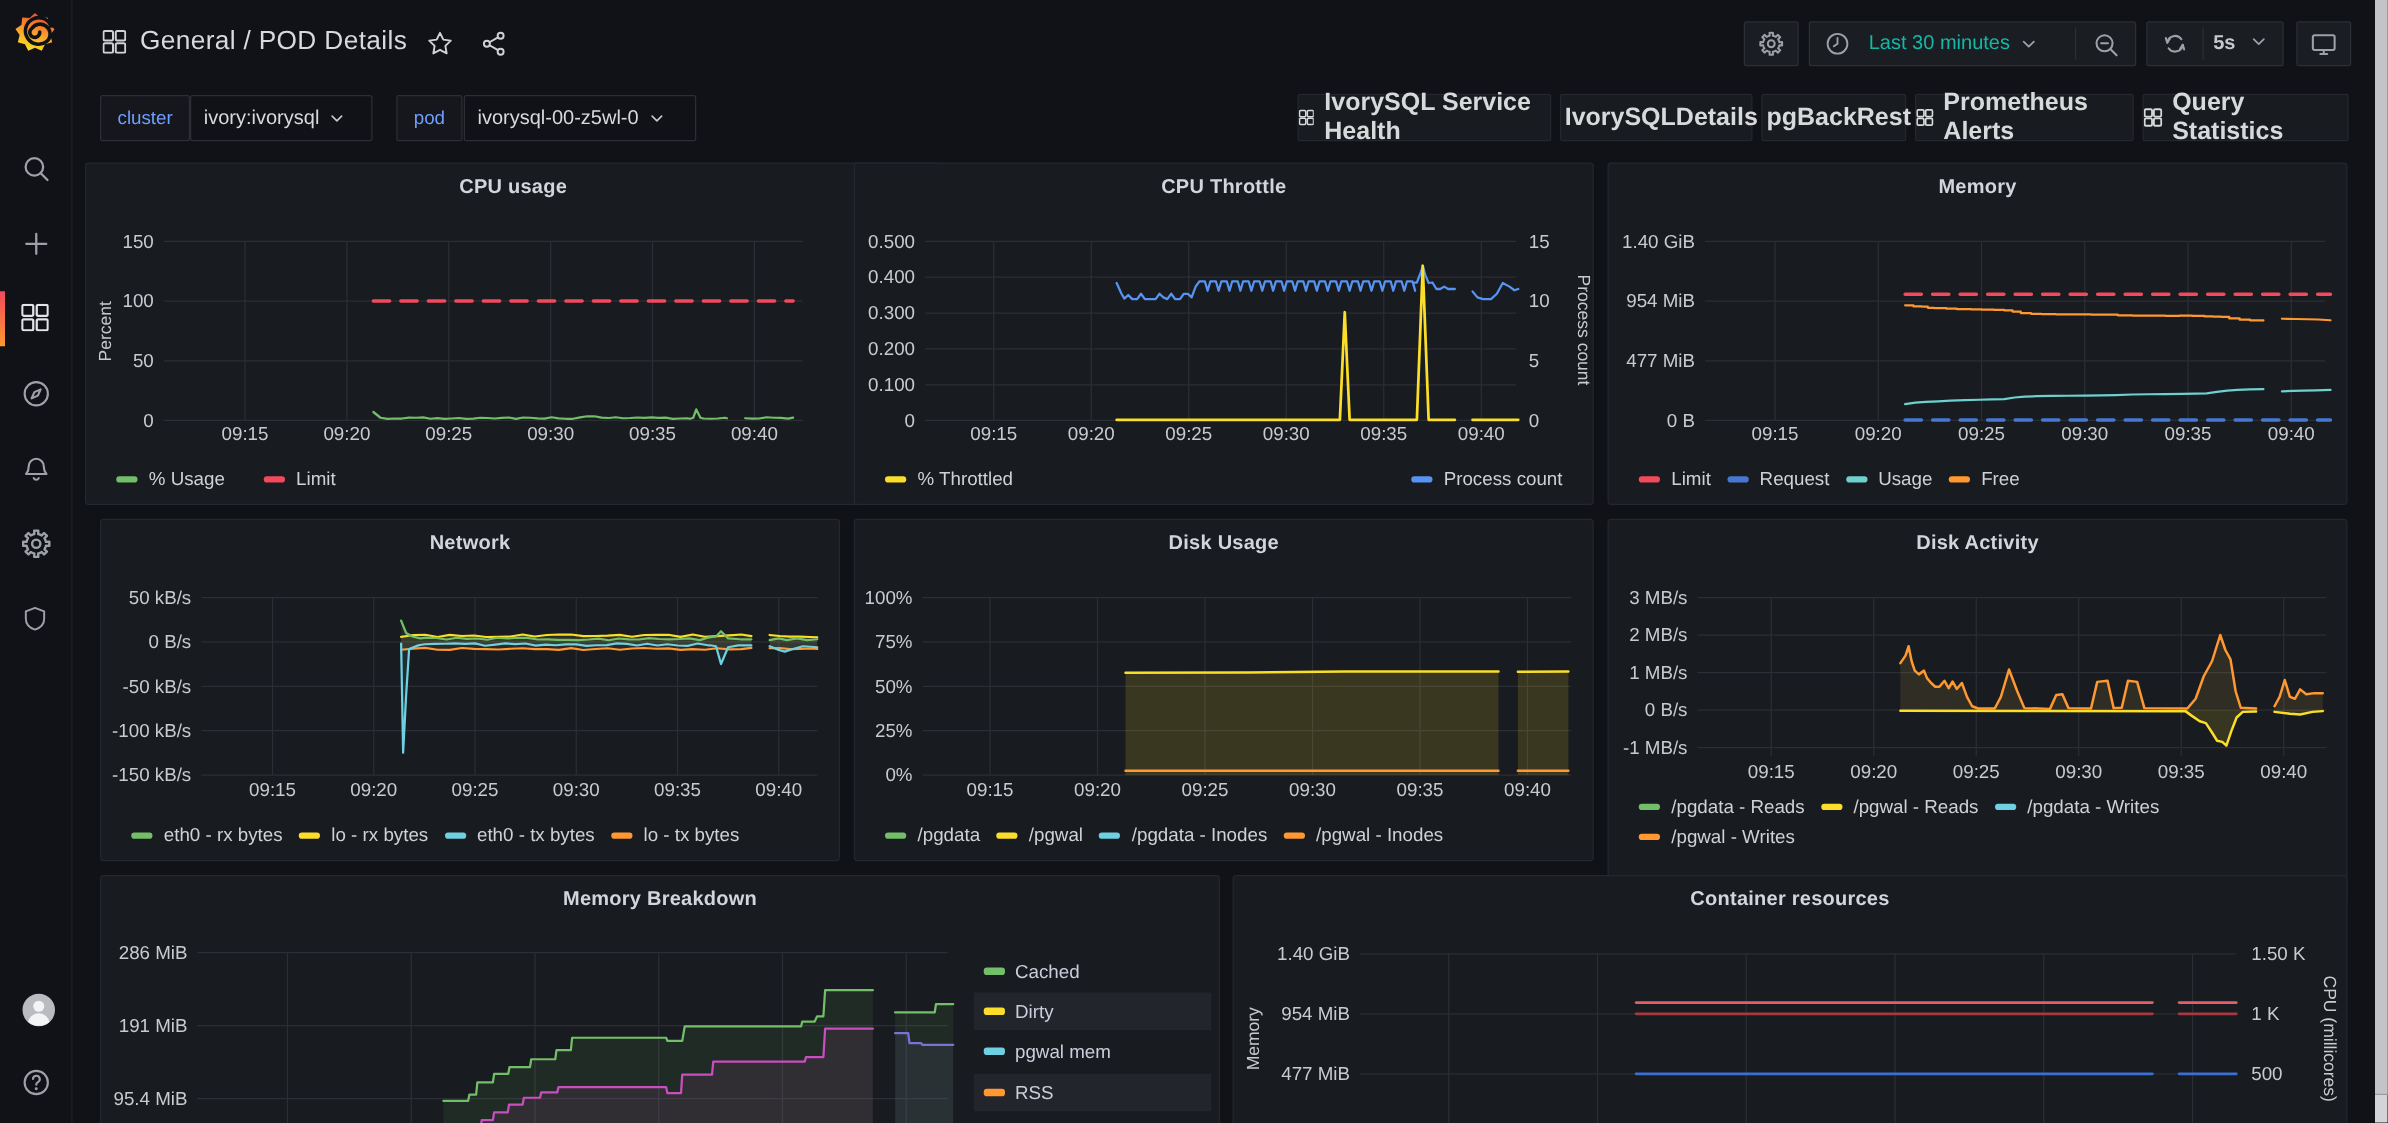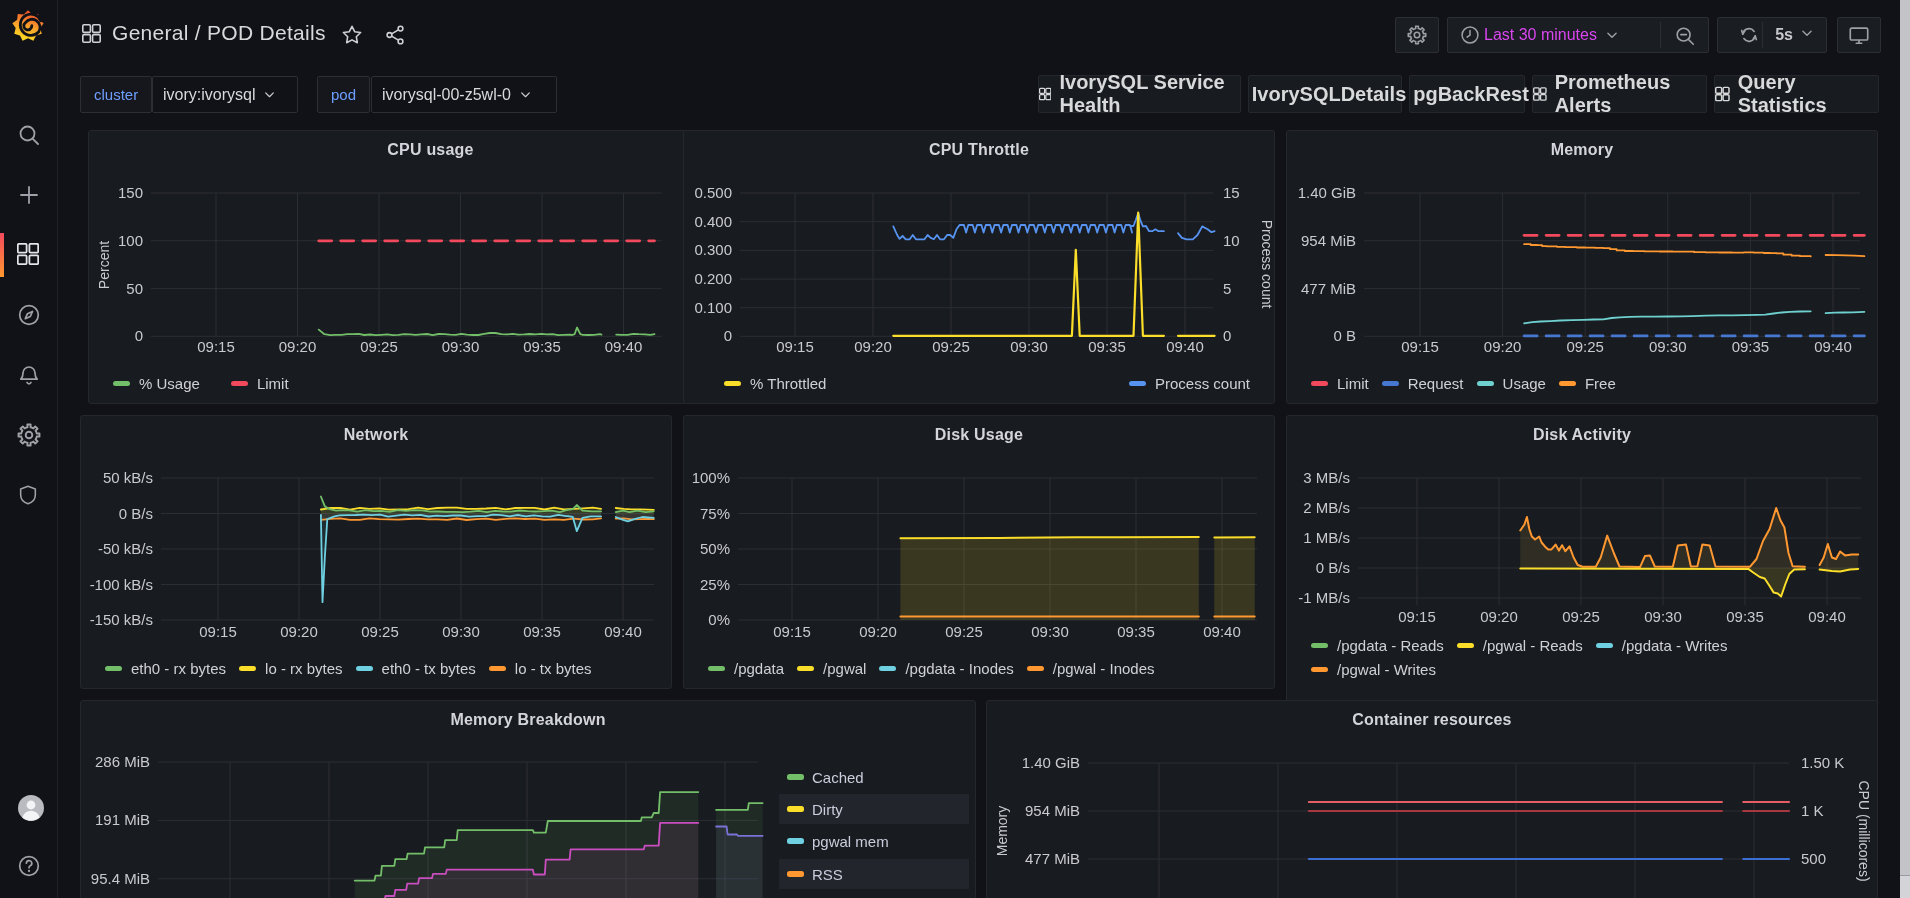--- a/index.html
+++ b/index.html
@@ -91,32 +91,32 @@
     <svg width="20" height="20" viewBox="0 0 24 24">
       <path d="M9.49,4.51 L10.49,4.25 L10.34,1.53 L13.66,1.53 L13.51,4.25 L14.51,4.51 L15.52,4.93 L16.42,5.45 L18.23,3.42 L20.58,5.77 L18.55,7.58 L19.07,8.48 L19.49,9.49 L19.75,10.49 L22.47,10.34 L22.47,13.66 L19.75,13.51 L19.49,14.51 L19.07,15.52 L18.55,16.42 L20.58,18.23 L18.23,20.58 L16.42,18.55 L15.52,19.07 L14.51,19.49 L13.51,19.75 L13.66,22.47 L10.34,22.47 L10.49,19.75 L9.49,19.49 L8.48,19.07 L7.58,18.55 L5.77,20.58 L3.42,18.23 L5.45,16.42 L4.93,15.52 L4.51,14.51 L4.25,13.51 L1.53,13.66 L1.53,10.34 L4.25,10.49 L4.51,9.49 L4.93,8.48 L5.45,7.58 L3.42,5.77 L5.77,3.42 L7.58,5.45 L8.48,4.93 Z" fill="none" stroke="#9da0a6" stroke-width="1.9" stroke-linejoin="round"></path>
       <circle cx="12" cy="12" r="3.3" fill="none" stroke="#9da0a6" stroke-width="1.9"></circle>
     </svg>
   </div>
 <div class="tbtn" style="left:1447px;top:17px;width:262px;justify-content:flex-start;padding:0 12px">
     <svg width="20" height="20" viewBox="0 0 24 24" fill="none" stroke="#9da0a6" stroke-width="1.8">
       <circle cx="12" cy="12" r="9.5"></circle>
       <path d="M12 6.5V12l-3.5 2.5" stroke-linecap="round"></path>
     </svg>
-    <span style="margin:0 8px 0 4px;color:#d946ef;font-weight:500;font-size:16px">Last 30 minutes</span>
+    <span style="margin:0 8px 0 15px;color:#14b8a6;font-weight:500;font-size:16px">Last 30 minutes</span>
     <svg width="14" height="14" viewBox="0 0 24 24" fill="none" stroke="#9da0a6" stroke-width="2.4" stroke-linecap="round" stroke-linejoin="round">
       <path d="M5 9l7 7 7-7"></path>
     </svg>
     <span style="position:absolute;right:47px;top:4px;bottom:4px;width:1px;background:#2c2e35"></span>
     <span style="position:absolute;right:12px;top:7px"><svg width="22" height="22" viewBox="0 0 24 24" fill="none" stroke="#9da0a6" stroke-width="1.8">
         <circle cx="10.5" cy="10.5" r="7"></circle>
         <line x1="15.8" y1="15.8" x2="21" y2="21" stroke-linecap="round"></line>
         <line x1="7.5" y1="10.5" x2="13.5" y2="10.5" stroke-linecap="round"></line>
       </svg></span>
   </div>
-<div class="tbtn" style="left:1717px;top:17px;width:110px;justify-content:flex-end;padding:0 12px">
+<div class="tbtn" style="left:1717px;top:17px;width:110px;justify-content:space-between;padding:0 12px">
     <svg width="20" height="20" viewBox="0 0 24 24" fill="none" stroke="#9da0a6" stroke-width="2.0" stroke-linecap="round" stroke-linejoin="round">
       <path d="M18.14 7.70 A 7.5 7.5 0 0 0 4.57 10.96"></path>
       <path d="M7.08 7.10 L4.57 10.96 L3.23 6.56"></path>
       <path d="M5.86 16.30 A 7.5 7.5 0 0 0 19.43 13.04"></path>
       <path d="M16.92 16.90 L19.43 13.04 L20.77 17.44"></path>
     </svg>
     <span style="position:absolute;left:44px;top:4px;bottom:4px;width:1px;background:#2c2e35"></span>
     <span style="margin-left:16px;color:#c7c8cc;font-weight:700;font-size:16px">5s</span>
     <span style="margin-left:7px"><svg width="14" height="14" viewBox="0 0 24 24" fill="none" stroke="#9da0a6" stroke-width="2.4" stroke-linecap="round" stroke-linejoin="round">
         <path d="M5 9l7 7 7-7"></path>
@@ -179,21 +179,21 @@
   </div>
 <div class="dlink" style="left:1714px;width:165px">
     <svg width="16" height="16" viewBox="0 0 16 16" fill="none" stroke="#d8d9da" stroke-width="1.6">
       <rect x="0.8" y="0.8" width="6.4" height="6.4" rx="1.2"></rect>
       <rect x="8.799999999999999" y="0.8" width="6.4" height="6.4" rx="1.2"></rect>
       <rect x="0.8" y="8.799999999999999" width="6.4" height="6.4" rx="1.2"></rect>
       <rect x="8.799999999999999" y="8.799999999999999" width="6.4" height="6.4" rx="1.2"></rect>
     </svg>
     <span>Query Statistics</span>
   </div>
-<div class="panel" style="left:88px;top:130px;width:685px;height:274px">
+<div class="panel" style="left:68px;top:130px;width:685px;height:274px">
     <div class="ptitle">CPU usage</div>
     <svg width="592" height="274" viewBox="0 0 592 274" style="position:absolute;left:0;top:0">
       <line x1="62" y1="62.0" x2="573" y2="62.0" stroke="#2c2e35" stroke-width="1"></line>
       <line x1="62" y1="109.8" x2="573" y2="109.8" stroke="#2c2e35" stroke-width="1"></line>
       <line x1="62" y1="157.6" x2="573" y2="157.6" stroke="#2c2e35" stroke-width="1"></line>
       <line x1="62" y1="205.3" x2="573" y2="205.3" stroke="#2c2e35" stroke-width="1"></line>
       <line x1="127.0" y1="62" x2="127.0" y2="205.3" stroke="#2c2e35" stroke-width="1"></line>
       <line x1="208.5" y1="62" x2="208.5" y2="205.3" stroke="#2c2e35" stroke-width="1"></line>
       <line x1="290.0" y1="62" x2="290.0" y2="205.3" stroke="#2c2e35" stroke-width="1"></line>
       <line x1="371.5" y1="62" x2="371.5" y2="205.3" stroke="#2c2e35" stroke-width="1"></line>
@@ -255,21 +255,21 @@
       <text x="539" y="67" font-size="15" fill="#c9cad0">15</text>
       <text x="539" y="114.8" font-size="15" fill="#c9cad0">10</text>
       <text x="539" y="162.6" font-size="15" fill="#c9cad0">5</text>
       <text x="539" y="210.3" font-size="15" fill="#c9cad0">0</text>
       <text x="578" y="133" font-size="14" fill="#c9cad0" transform="rotate(90 578 133)" text-anchor="middle">Process count</text>
       <path d="M209.3,95.4 L213.2,104.0 L215.5,107.9 L218.6,105.0 L221.8,108.3 L225.7,108.3 L228.8,104.0 L231.9,108.3 L237.4,108.3 L240.5,108.3 L243.6,104.0 L246.7,106.9 L249.8,108.3 L253.0,104.0 L256.1,108.3 L260.0,108.3 L263.1,104.0 L266.2,104.0 L269.3,106.9 L272.5,98.3 L275.6,94.0 L279.9,94.0 L282.1,101.6 L284.3,94.0 L288.7,94.0 L290.9,101.6 L293.1,94.0 L297.4,94.0 L299.6,101.6 L301.8,94.0 L306.2,94.0 L308.3,101.6 L310.5,94.0 L314.9,94.0 L317.1,101.6 L319.3,94.0 L323.6,94.0 L325.8,101.6 L328.0,94.0 L332.4,94.0 L334.5,101.6 L336.7,94.0 L341.1,94.0 L343.3,101.6 L345.5,94.0 L349.8,94.0 L352.0,101.6 L354.2,94.0 L358.6,94.0 L360.8,101.6 L362.9,94.0 L367.3,94.0 L369.5,101.6 L371.7,94.0 L376.0,94.0 L378.2,101.6 L380.4,94.0 L384.8,94.0 L387.0,101.6 L389.1,94.0 L393.5,94.0 L395.7,101.6 L397.9,94.0 L402.3,94.0 L404.4,101.6 L406.6,94.0 L411.0,94.0 L413.2,101.6 L415.4,94.0 L419.7,94.0 L421.9,101.6 L424.1,94.0 L428.5,94.0 L430.6,101.6 L432.8,94.0 L437.2,94.0 L439.4,101.6 L441.6,94.0 L445.9,94.0 L448.1,101.6 L446.4,95.0 L449.5,95.0 L451.9,88.8 L454.2,82.1 L456.5,89.7 L458.9,95.4 L462.0,95.0 L465.1,100.2 L468.2,100.2 L471.4,98.3 L474.5,100.2 L479.9,100.2" fill="none" stroke="#5794f2" stroke-width="1.8" stroke-linejoin="round" stroke-linecap="round" opacity="1"></path>
       <path d="M494.0,102.1 L497.9,106.9 L502.6,108.3 L508.8,108.3 L513.5,104.0 L518.2,95.4 L523.6,98.3 L527.5,101.2 L530.6,100.2" fill="none" stroke="#5794f2" stroke-width="1.8" stroke-linejoin="round" stroke-linecap="round" opacity="1"></path>
       <path d="M209.3,204.8 L387.9,204.8 L391.8,118.8 L395.7,204.8 L449.5,204.8 L454.2,81.6 L458.9,204.8 L479.9,204.8" fill="none" stroke="#fade2a" stroke-width="2.2" stroke-linejoin="round" stroke-linecap="round" opacity="1"></path>
       <path d="M494.0,204.8 L530.6,204.8" fill="none" stroke="#fade2a" stroke-width="2.2" stroke-linejoin="round" stroke-linecap="round" opacity="1"></path>
     </svg>
-    <div class="legend" style="left:40px;top:244px;gap:13px">
+    <div class="legend" style="left:24px;top:244px;gap:13px">
       <span class="li">
         <span class="sw" style="background:#fade2a"></span>
         <span>% Throttled</span>
       </span>
     </div>
     <div class="legend" style="right:24px;top:244px">
       <span class="li">
         <span class="sw" style="background:#5794f2"></span>
         <span>Process count</span>
       </span>

